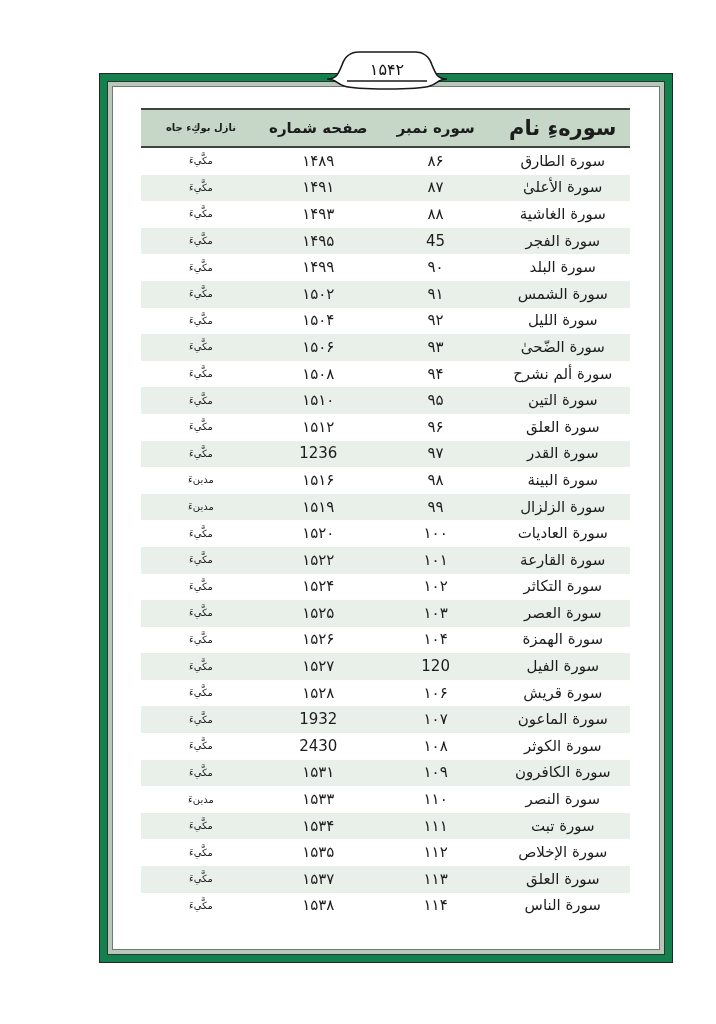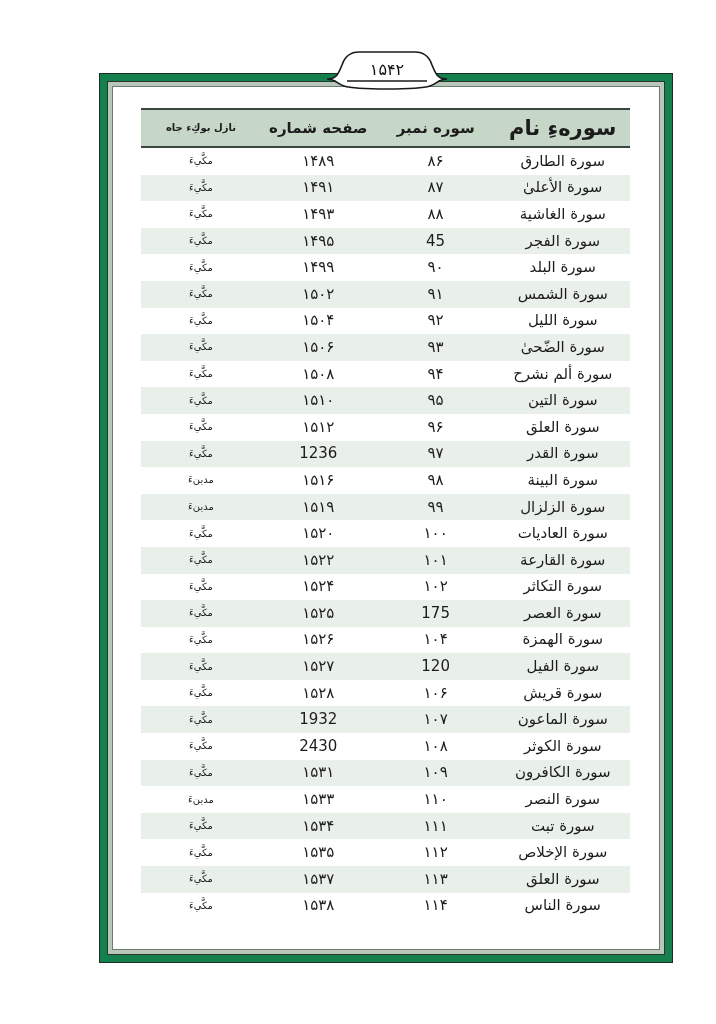--- a/index.html
+++ b/index.html
@@ -173,21 +173,21 @@
     <div class="cell c-place">مكَّيءَ</div>
   </div>
               <div class="trow">
     <div class="cell c-name">سورة التكاثر</div>
     <div class="cell c-num">۱۰۲</div>
     <div class="cell c-page">۱۵۲۴</div>
     <div class="cell c-place">مكَّيءَ</div>
   </div>
               <div class="trow alt">
     <div class="cell c-name">سورة العصر</div>
-    <div class="cell c-num">175</div>
+    <div class="cell c-num">۱۰۳</div>
     <div class="cell c-page">۱۵۲۵</div>
     <div class="cell c-place">مكَّيءَ</div>
   </div>
               <div class="trow">
     <div class="cell c-name">سورة الهمزة</div>
     <div class="cell c-num">۱۰۴</div>
     <div class="cell c-page">۱۵۲۶</div>
     <div class="cell c-place">مكَّيءَ</div>
   </div>
               <div class="trow alt">

